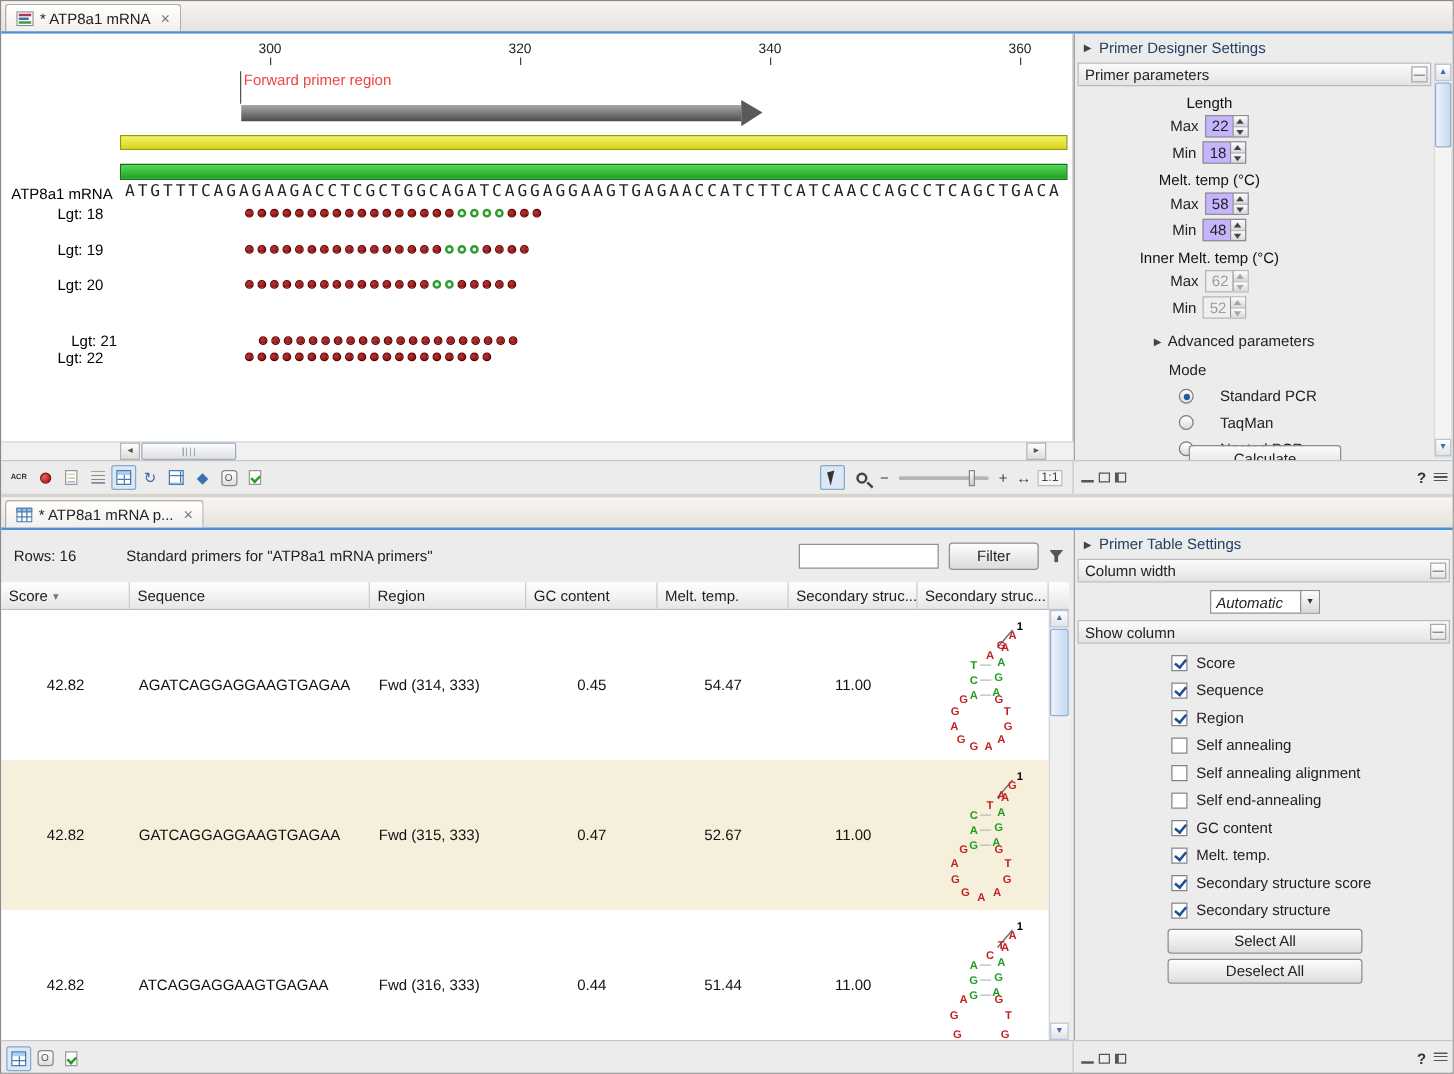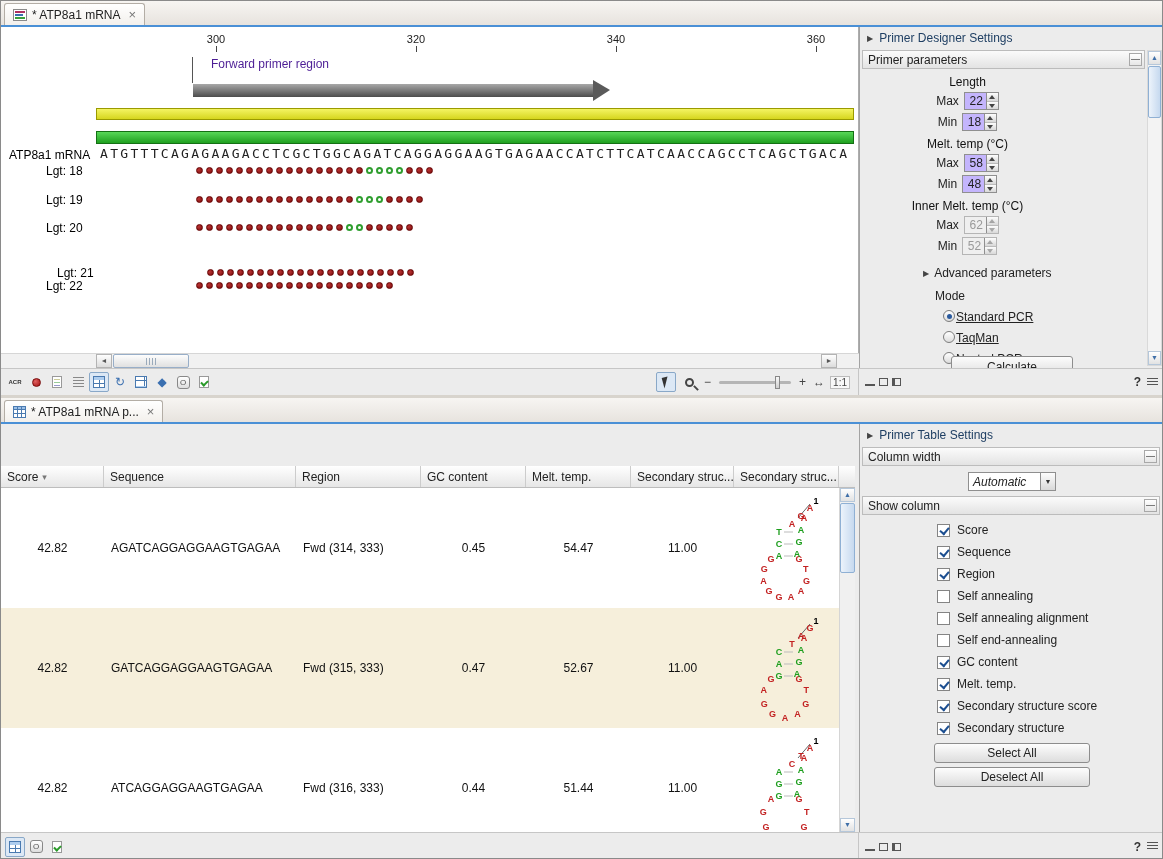--- a/index.html
+++ b/index.html
@@ -16,21 +16,21 @@
        background:linear-gradient(#ffffff,#f3f0ec);border:1px solid #b3ada5;border-bottom:none;
        border-radius:3px 3px 0 0;font-size:12px;color:#222;white-space:nowrap;}
   .tab-close{color:#777;font-size:13px;line-height:10px;margin-left:3px;cursor:pointer;}
 
   
   #seq-canvas{position:absolute;left:0;top:26px;width:858px;height:326px;background:#fff;overflow:hidden;
               border-right:1px solid #adadad;}
   .ruler-tick{position:absolute;top:6px;width:0;}
   .ruler-tick .num{position:absolute;left:-20px;top:0;width:40px;text-align:center;font-size:11px;color:#222;}
   .ruler-tick .mark{position:absolute;top:13px;left:0;width:1px;height:6px;background:#444;}
-  #primer-region-label{position:absolute;left:210px;top:30px;font-size:12px;color:#4c1d95;}
+  #primer-region-label{position:absolute;left:194px;top:30px;font-size:12px;color:#ef4444;}
   #primer-bracket{position:absolute;left:191px;top:30px;width:1px;height:26px;background:#555;}
   #primer-arrow{position:absolute;left:192px;top:57px;width:400px;height:13px;
                 background:linear-gradient(#a8a8a8,#4c4c4c);}
   #primer-arrow:after{content:"";position:absolute;right:-17px;top:-4px;width:0;height:0;
                 border-left:17px solid #5a5a5a;border-top:10px solid transparent;border-bottom:11px solid transparent;}
   #bar-yellow{position:absolute;left:95px;top:81px;width:758px;height:12px;
               background:linear-gradient(#f4f463,#d6d61e);border:1px solid #9a9a00;}
   #bar-green{position:absolute;left:95px;top:104px;width:758px;height:13px;
              background:linear-gradient(#58d858,#1fa01f);border:1px solid #147014;}
   #seq-name{position:absolute;left:8px;top:121px;font-size:12px;color:#000;white-space:nowrap;}
@@ -126,21 +126,21 @@
   .spin-btn:last-child{border-bottom:none;}
   .spin-btn:after{content:"";position:absolute;left:2px;}
   .spin-btn.up:after{top:2px;border-left:3px solid transparent;border-right:3px solid transparent;border-bottom:4px solid #444;}
   .spin-btn.down:after{top:2px;border-left:3px solid transparent;border-right:3px solid transparent;border-top:4px solid #444;}
   .spinner.disabled{background:#efefef;border-color:#b5b5b5;}
   .spinner.disabled .val{color:#9a9a9a;}
   .spinner.disabled .spin-btn:after{opacity:.4;}
   #advanced-row{display:flex;align-items:center;gap:5px;margin:11px 0 0 63px;font-size:12px;}
   #mode-label{margin:9px 0 0 75px;font-size:12px;text-align:left;}
   #mode-list{margin:4px 0 0 83px;}
-  .mode-row{display:flex;align-items:flex-start;gap:1px;margin:7px 0;text-decoration:underline;}
+  .mode-row{display:flex;align-items:center;gap:21px;margin:7px 0;}
   .mode-label{font-size:12px;}
   .radio{width:12px;height:12px;border-radius:50%;border:1px solid #7d7d7d;background:linear-gradient(#fff,#dcdcdc);position:relative;}
   .radio.selected:after{content:"";position:absolute;left:3px;top:3px;width:5px;height:5px;border-radius:50%;background:#2a5a9e;}
   #calc-btn{position:absolute;left:50%;transform:translateX(-50%);bottom:-9px;width:122px;height:21px;
             background:linear-gradient(#fcfcfc,#dcdcdc);border:1px solid #8d8d8d;border-radius:3px;
             font-size:12px;color:#222;font-family:inherit;}
 
   
   #colwidth-select{display:flex;width:88px;height:19px;margin:6px auto 5px;border:1px solid #8f8f8f;background:#fff;align-items:center;}
   #colwidth-select .val{flex:1;padding:0 4px;font-size:12px;font-style:italic;}
@@ -540,20 +540,31 @@
         <rect x="0.5" y="0.5" width="12" height="3" fill="#9cc0e8" stroke="#4a7ab0"></rect>
         <line x1="4.5" y1="0.5" x2="4.5" y2="11.5" stroke="#4a7ab0"></line>
         <line x1="8.5" y1="0.5" x2="8.5" y2="11.5" stroke="#4a7ab0"></line>
         <line x1="0.5" y1="7.5" x2="12.5" y2="7.5" stroke="#4a7ab0"></line>
       </svg>
       <span>* ATP8a1 mRNA p...</span>
       <span class="tab-close">×</span>
     </div>
   </div>
 
+  <div id="filter-bar">
+    <span id="rows-count">Rows: 16</span>
+    <span id="table-subtitle">Standard primers for "ATP8a1 mRNA primers"</span>
+    <input id="filter-input" type="text" value="" style="">
+    <button id="filter-btn">
+      <span>Filter</span>
+    </button>
+    <span id="adv-filter">
+        <span class="funnel"></span>
+      </span>
+  </div>
 
   <div id="table-wrap">
     <div id="thead" style="grid-template-columns: 103px 192px 125px 105px 105px 103px 105px 16px;">
         <div class="th">
           <span class="th-label">Score</span>
           <span class="sort-ind">▾</span>
         </div>
         <div class="th">
           <span class="th-label">Sequence</span>
         </div>

